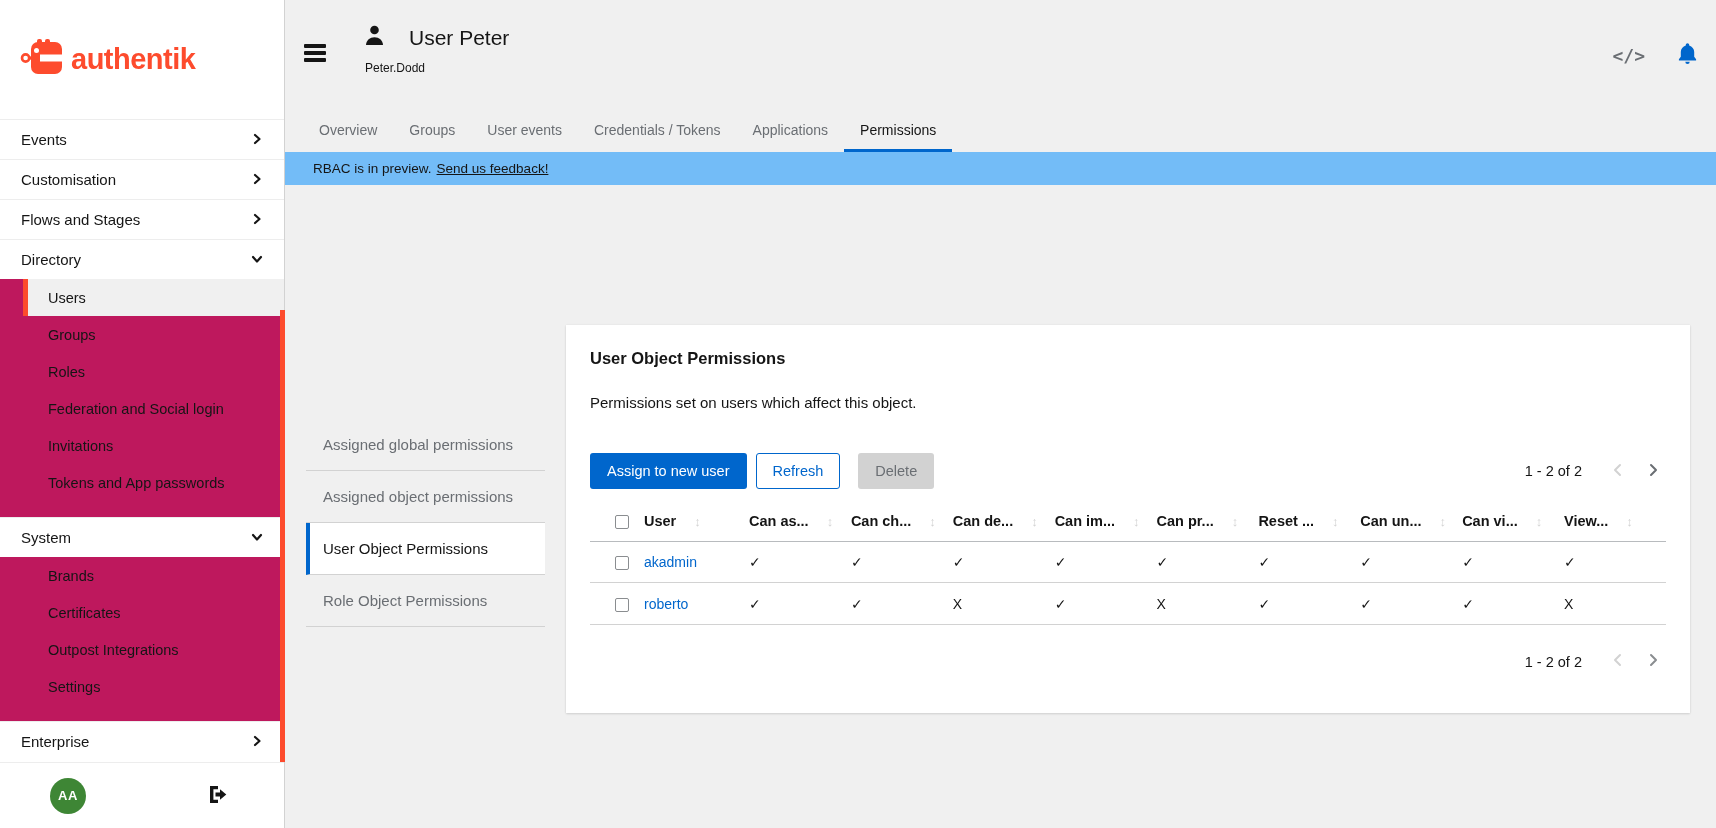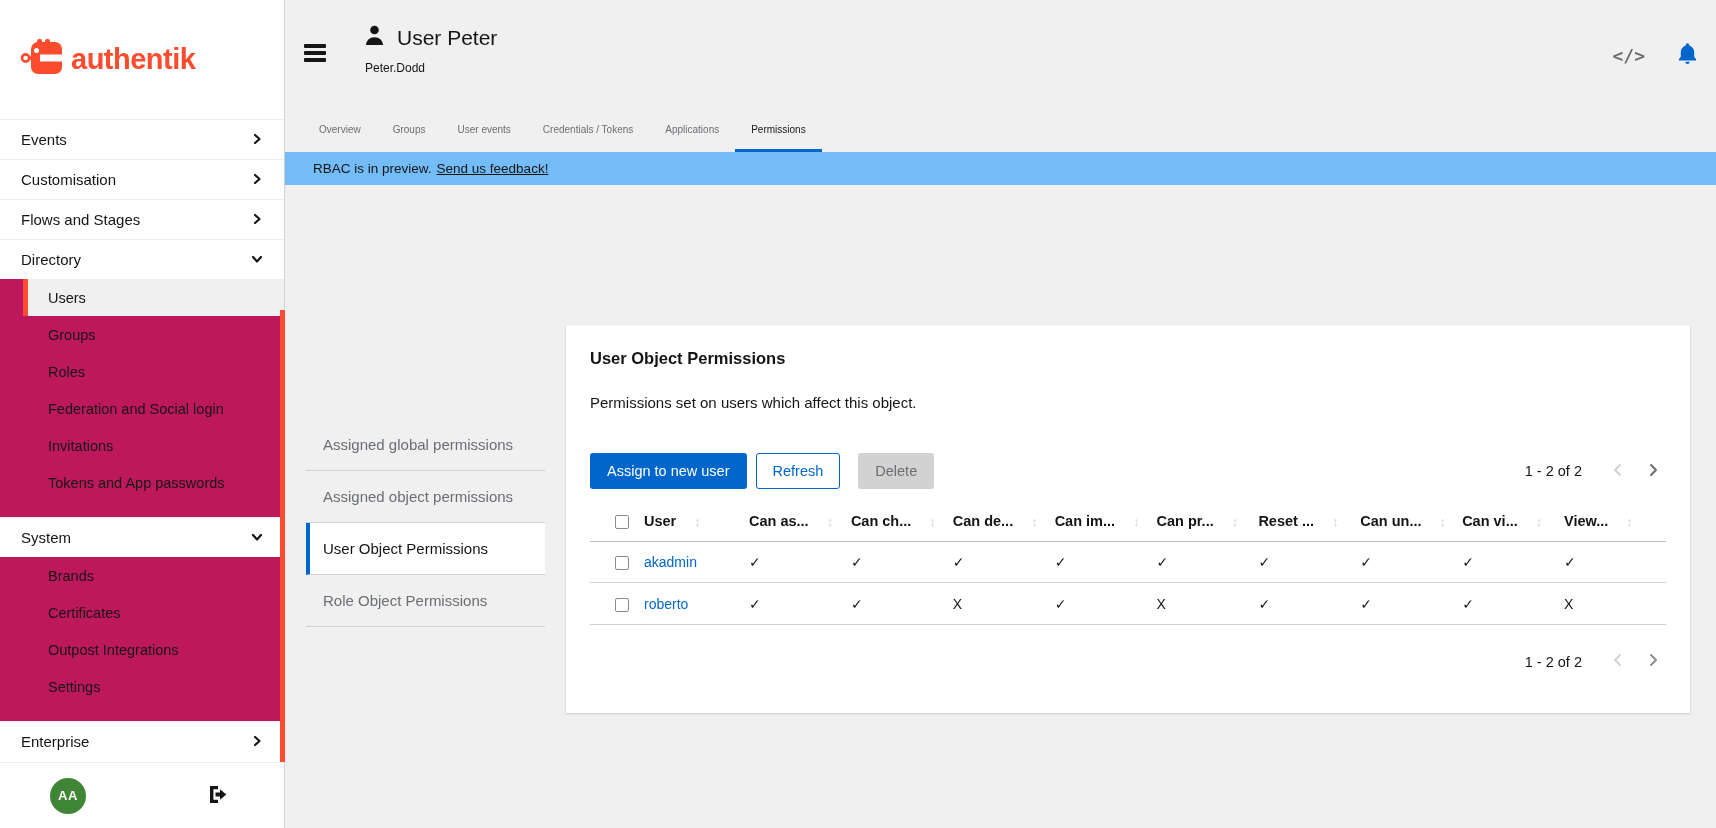--- a/index.html
+++ b/index.html
@@ -42,30 +42,30 @@
     margin-left:50px; cursor:pointer; letter-spacing:0.5px;
   }
   .logout-btn { margin-left:118px; background:none; border:none; padding:4px; cursor:pointer; }
 
   
   .main { flex:1; background:#f0f0f0; display:flex; flex-direction:column; }
   .page-header { position:relative; height:110px; }
   .hamburger { position:absolute; left:19px; top:44px; width:22px; background:none; border:none; padding:0; cursor:pointer; }
   .hamburger span { display:block; height:3.5px; background:#151515; margin-bottom:3.5px; border-radius:1px; }
   .title-block { position:absolute; left:80px; top:25px; }
-  .title-row { display:flex; align-items:center; gap:13px; }
+  .title-row { display:flex; align-items:center; gap:25px; }
   .page-title { margin:0; font-size:21px; font-weight:500; color:#151515; }
   .page-subtitle { margin-top:11px; font-size:12px; color:#151515; }
   .header-actions { position:absolute; right:18px; top:42px; display:flex; align-items:center; gap:32px; }
   .code-icon { font-family:"DejaVu Sans Mono", monospace; font-size:18px; font-weight:700; color:#6a6e73; cursor:pointer; }
   .bell-btn { background:none; border:none; padding:0; cursor:pointer; }
 
   .tab-bar { display:flex; height:42px; padding-left:18px; }
   .tab {
-    padding:0 16px; display:flex; align-items:center; font-size:10px; color:#6a6e73;
+    padding:0 16px; display:flex; align-items:center; font-size:14px; color:#6a6e73;
     border-bottom:3px solid transparent; cursor:pointer; white-space:nowrap;
   }
   .tab.active { color:#151515; border-bottom-color:#0066cc; }
 
   .banner { height:33px; background:#73bcf7; display:flex; align-items:center; padding-left:28px; font-size:13.5px; color:#151515; }
   .banner a { color:#151515; margin-left:5px; font-weight:500; cursor:pointer; }
 
   .content { flex:1; display:flex; align-items:center;padding-left:18px; }
   .vtabs { width:239px; min-width:239px; margin:32px 0 0 3px; }
   .vtab {

